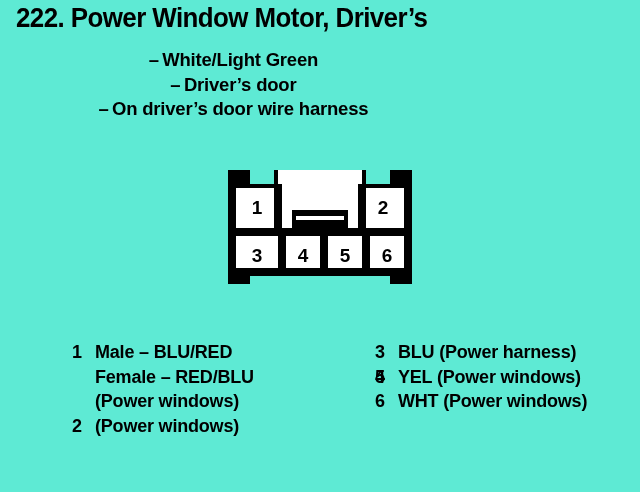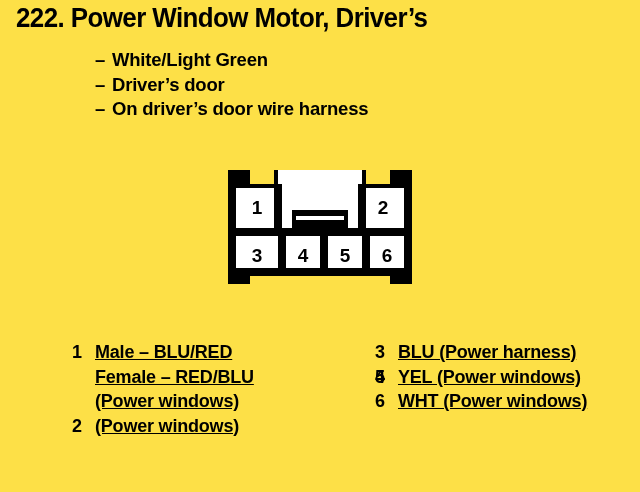--- a/index.html
+++ b/index.html
@@ -10,21 +10,21 @@
   }
   body {
     font-family: "Liberation Sans", sans-serif;
     color: #000000;
     -webkit-font-smoothing: none;
   }
   #page {
     position: relative;
     width: 640px;
     height: 492px;
-    background: #fde047;
+    background: #5eead4;
     overflow: hidden;
   }
 
   
   #title {
     position: absolute;
     left: 16px;
     top: 1px;
     font-size: 27px;
     font-weight: bold;
@@ -39,20 +39,21 @@
     position: absolute;
     left: 95px;
     top: 48px;
     font-size: 18.5px;
     font-weight: bold;
     line-height: 24.5px;
     letter-spacing: -0.2px;
   }
   .bullet-row {
     white-space: nowrap;
+    text-align: center;
   }
   .bullet-dash {
     display: inline-block;
     width: 17px;
   }
 
   
   #connector {
     position: absolute;
     left: 210px;
@@ -86,21 +87,20 @@
     margin-bottom: 0px;
     line-height: 24.5px;
   }
   .leg-num {
     position: absolute;
     left: 0;
     top: 0;
   }
   .leg-line {
     white-space: nowrap;
-    text-decoration: underline;
   }
 </style>
 </head>
 <body>
 
 <div id="page">
 
   <div id="title">222. Power Window Motor, Driver’s</div>
 
   <div id="bullets">

